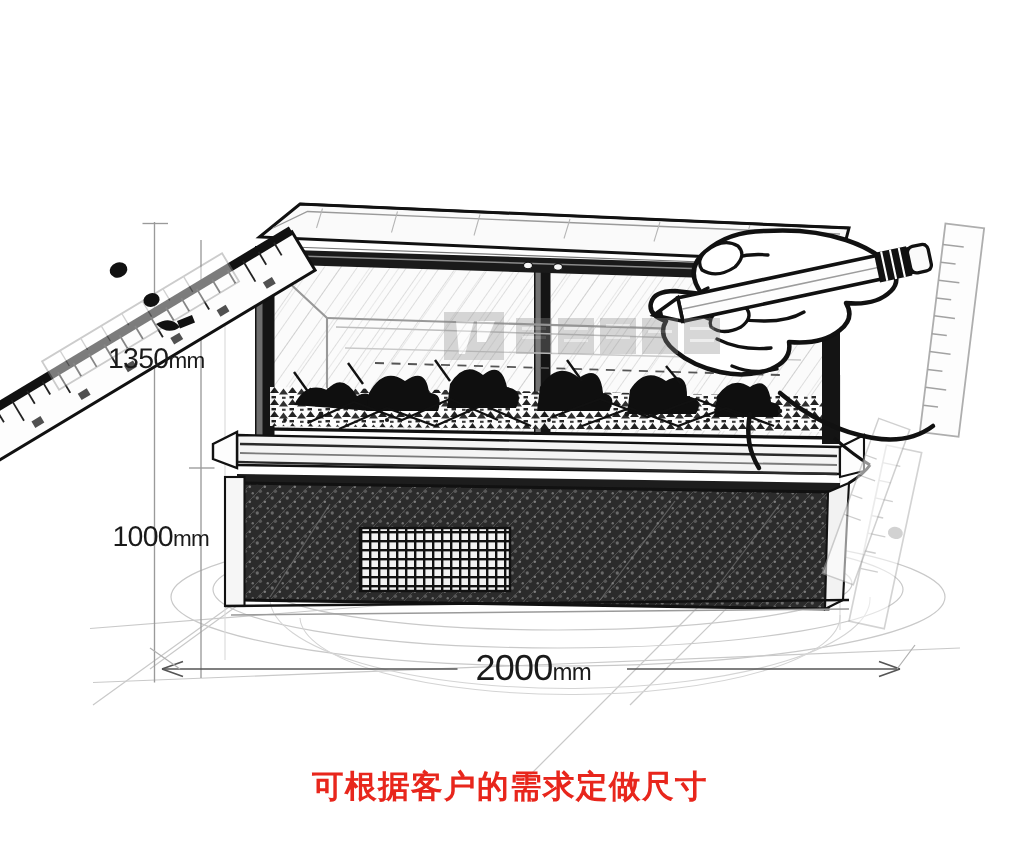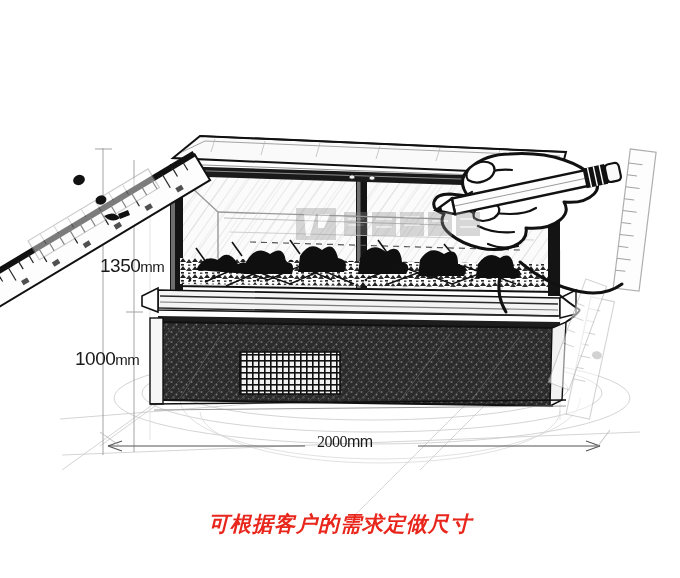--- a/index.html
+++ b/index.html
@@ -27,40 +27,39 @@
   .dim-label {
     position: absolute;
     color: #1a1a1a;
     font-family: "Liberation Sans", sans-serif;
     letter-spacing: -0.5px;
     white-space: nowrap;
     line-height: 1;
   }
   .dim-num { font-size: 19px; }
   .dim-unit { font-size: 15px; }
-  #dim-height-total { left: 72px; top: 256px; margin-left: 28px; }
+  #dim-height-total { left: 72px; top: 230px; }
   #dim-height-base  { left: 75px; top: 349px; }
   #dim-width-total  { left: 317px; top: 434px; font-size: 0; }
-  #dim-width-total .dim-num { font-size: 16px; font-family: Liberation Serif, serif; }
+  #dim-width-total .dim-num { font-size: 24px; }
   #dim-width-total .dim-unit { font-size: 16px; }
 
   
   #caption {
     position: absolute;
     left: 0;
     top: 512px;
     width: 680px;
     text-align: center;
     font-family: "DejaVu Sans", "Liberation Sans", sans-serif;
     font-size: 21px;
     font-weight: 700;
     letter-spacing: 1px;
     color: #e8261c;
     line-height: 1.2;
-    font-style: italic;
   }
   
   #watermark {
     position: absolute;
     left: 296px;
     top: 206px;
     width: 190px;
     height: 36px;
     opacity: 0.34;
     pointer-events: none;

